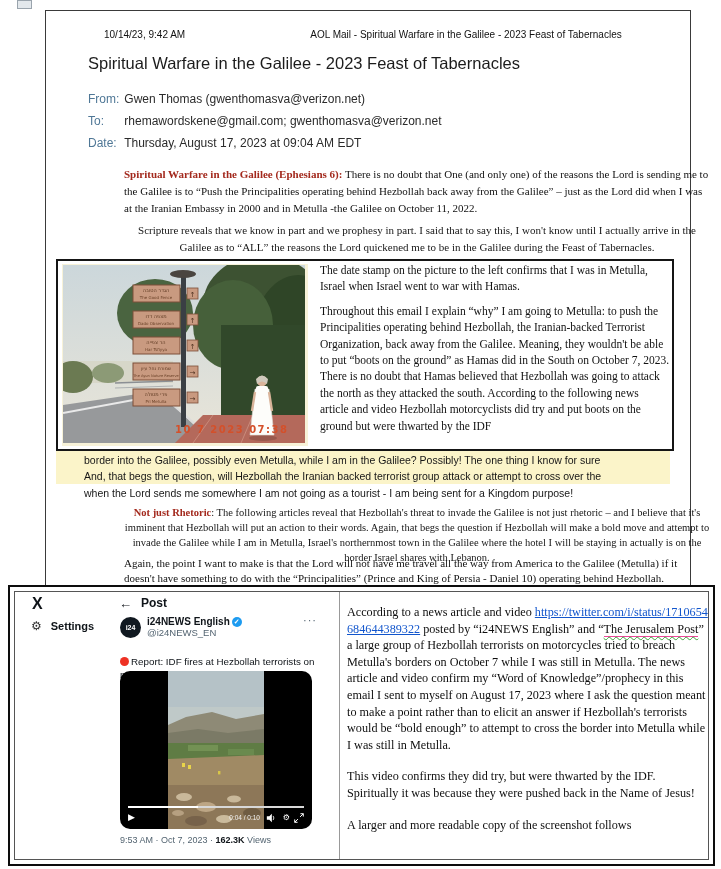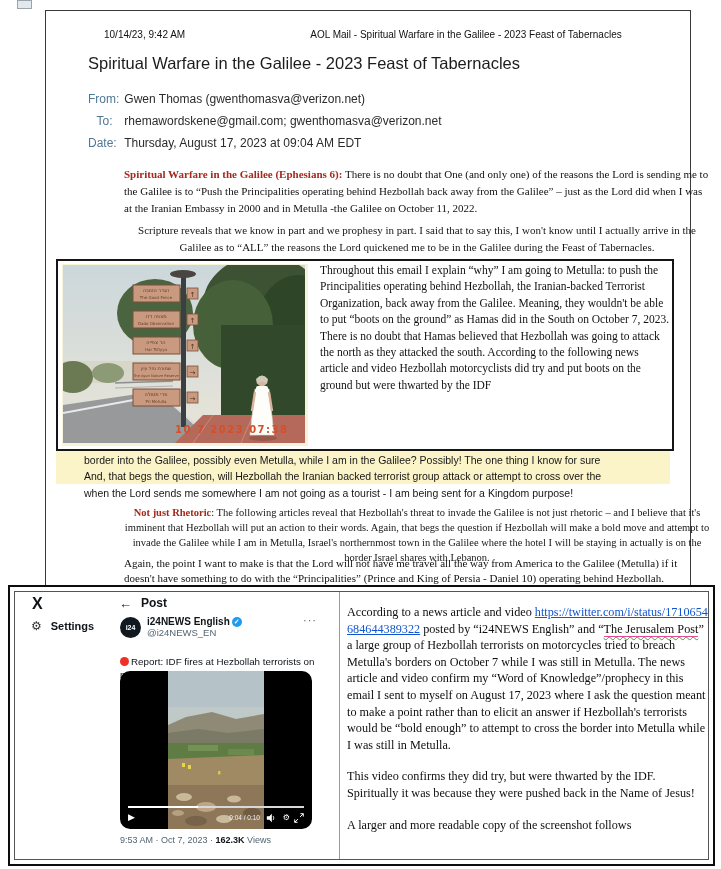--- a/index.html
+++ b/index.html
@@ -87,21 +87,21 @@
     <div class="print-ts">10/14/23, 9:42 AM</div>
     <div class="print-title">AOL Mail - Spiritual Warfare in the Galilee - 2023 Feast of Tabernacles</div>
   </div>
 
   <div class="subject">Spiritual Warfare in the Galilee - 2023 Feast of Tabernacles</div>
 
   <div class="fld" style="top:92px;">
     <span class="lbl">From:</span>
     <span>Gwen Thomas (gwenthomasva@verizon.net)</span>
   </div>
-  <div class="fld" style="top:114px;text-align:center;">
+  <div class="fld" style="top:114px;">
     <span class="lbl">To:</span>
     <span>rhemawordskene@gmail.com; gwenthomasva@verizon.net</span>
   </div>
   <div class="fld" style="top:136px;">
     <span class="lbl">Date:</span>
     <span>Thursday, August 17, 2023 at 09:04 AM EDT</span>
   </div>
 
   <div class="para serifp" style="top:166px;">
     <span class="lead-red">Spiritual Warfare in the Galilee (Ephesians 6):</span><span> There is no doubt that One (and only one) of the reasons the Lord is sending me to the Galilee is to “Push the Principalities operating behind Hezbollah back away from the Galilee” – just as the Lord did when I was at the Iranian Embassy in 2000 and in Metulla -the Galilee on October 11, 2022.</span>
@@ -185,20 +185,21 @@
           <path d="M192,124 L206,124 L211,170 L187,170 Z" fill="#fdfdfa" stroke="#dddcd4" stroke-width="0.6"></path>
           <rect x="193" y="121" width="12" height="6" rx="2" fill="#fdfdfa"></rect>
           <line x1="192" y1="127" x2="189" y2="146" stroke="#d9b49a" stroke-width="2.4"></line>
           <line x1="206" y1="127" x2="209" y2="146" stroke="#d9b49a" stroke-width="2.4"></line>
         </g>
 
         <text x="112" y="168" font-size="10" font-weight="bold" letter-spacing="1.5" font-family="DejaVu Sans Mono, monospace" fill="#D4502A">10 7 2023  07:38</text>
       </svg>
     </div>
     <div class="box-text">
+      <p>The date stamp on the picture to the left confirms that I was in Metulla, Israel when Israel went to war with Hamas.</p>
       <p>Throughout this email I explain “why” I am going to Metulla:  to push the Principalities operating behind Hezbollah, the Iranian-backed Terrorist Organization, back away from the Galilee.  Meaning, they wouldn't be able to put “boots on the ground” as Hamas did in the South on October 7, 2023.  There is no doubt that Hamas believed that Hezbollah was going to attack the north as they attacked the south. According to the following news article and video Hezbollah motorcyclists did try and put boots on the ground but were thwarted by the IDF</p>
     </div>
   </div>
 
   <div class="hl-band"></div>
   <div class="hl-lines">
     <div>border into the Galilee, possibly even Metulla, while I am in the Galilee?  Possibly!  The one thing I know for sure</div>
     <div>And, that begs the question, will Hezbollah the Iranian backed terrorist group attack or attempt to cross over the</div>
     <div>when the Lord sends me somewhere I am not going as a tourist - I am being sent for a Kingdom purpose!</div>
   </div>

